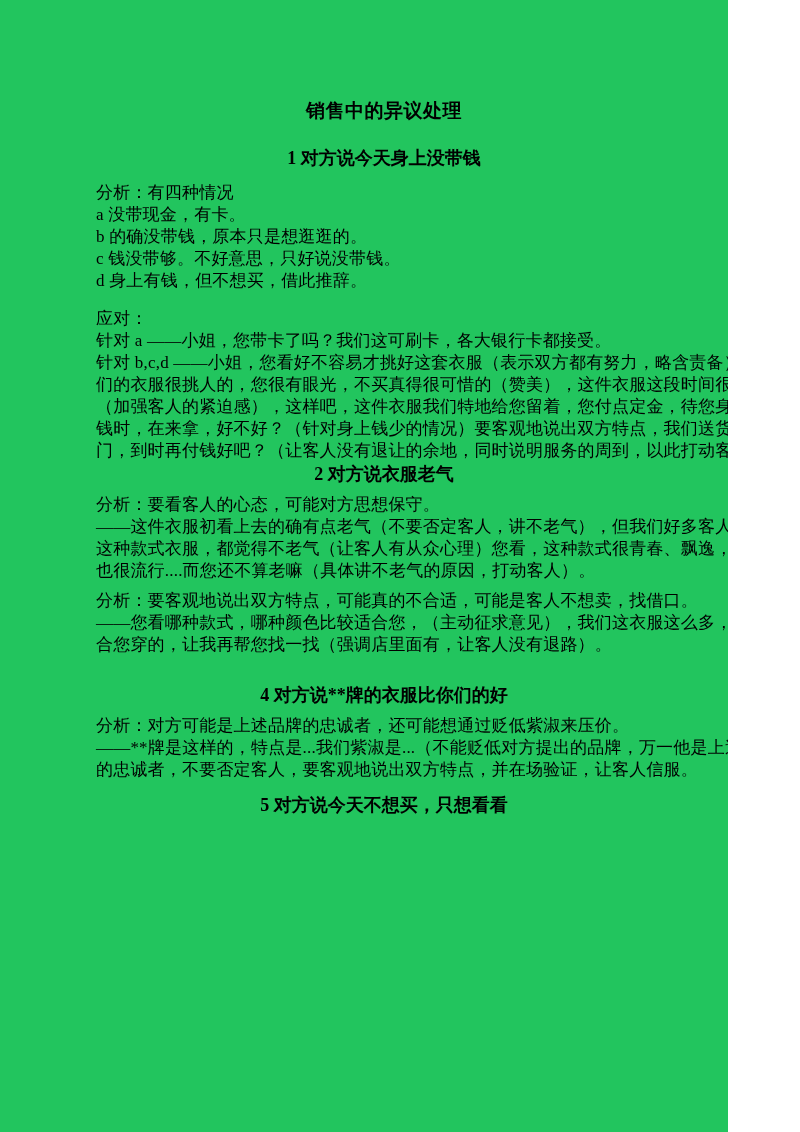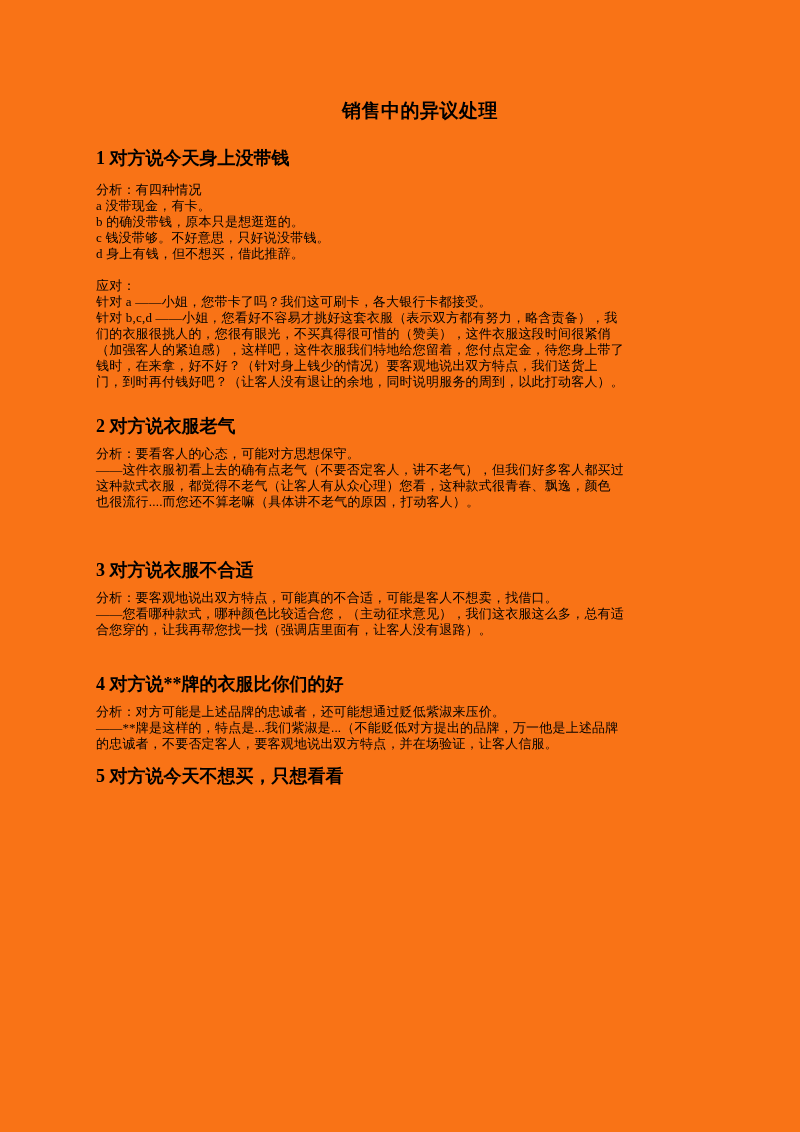--- a/index.html
+++ b/index.html
@@ -3,51 +3,52 @@
 <meta charset="utf-8">
 <title>销售中的异议处理</title>
 <style>
   html, body {
     margin: 0;
     padding: 0;
     background: #ffffff;
   }
   .doc-page {
     position: relative;
-    width: 800px;
+    width: 728px;
     height: 1132px;
-    background: #f97316;
+    background: #22c55e;
     box-sizing: border-box;
     padding: 98px 56px 0 96px;
     font-family: "Liberation Serif", "DejaVu Serif", serif;
     color: #000000;
     overflow: hidden;
   }
   .doc-title {
     text-align: center;
     font-size: 19px;
     font-weight: 700;
     line-height: 26px;
     letter-spacing: 0.5px;
   }
   .sec-heading {
     font-size: 18px;
     font-weight: 700;
     line-height: 24px;
+    text-align: center;
   }
   .para {
-    font-size: 13px;
-    line-height: 16px;
+    font-size: 17px;
+    line-height: 22px;
     white-space: pre;
     letter-spacing: 0.2px;
   }
   .h-1 { margin-top: 22px; }
-  .h-2 { margin-top: 24px; }
+  .h-2 { }
   .h-3 { margin-top: 48px; }
-  .h-4 { margin-top: 34px; }
+  .h-4 { margin-top: 27px; }
   .h-5 { margin-top: 12px; }
   .p-first  { margin-top: 12px; }
   .p-second { margin-top: 16px; }
   .p-std    { margin-top: 8px; }
 </style>
 </head>
 <body>
 
 <div class="doc-page">
 
@@ -71,21 +72,20 @@
 
   <div>
     <div class="sec-heading h-2">2 对方说衣服老气</div>
     <div class="para p-std">分析：要看客人的心态，可能对方思想保守。
 ——这件衣服初看上去的确有点老气（不要否定客人，讲不老气），但我们好多客人都买过
 这种款式衣服，都觉得不老气（让客人有从众心理）您看，这种款式很青春、飘逸，颜色
 也很流行....而您还不算老嘛（具体讲不老气的原因，打动客人）。</div>
   </div>
 
   <div>
-    <div class="sec-heading h-3">3 对方说衣服不合适</div>
     <div class="para p-std">分析：要客观地说出双方特点，可能真的不合适，可能是客人不想卖，找借口。
 ——您看哪种款式，哪种颜色比较适合您，（主动征求意见），我们这衣服这么多，总有适
 合您穿的，让我再帮您找一找（强调店里面有，让客人没有退路）。</div>
   </div>
 
   <div>
     <div class="sec-heading h-4">4 对方说**牌的衣服比你们的好</div>
     <div class="para p-std">分析：对方可能是上述品牌的忠诚者，还可能想通过贬低紫淑来压价。
 ——**牌是这样的，特点是...我们紫淑是...（不能贬低对方提出的品牌，万一他是上述品牌
 的忠诚者，不要否定客人，要客观地说出双方特点，并在场验证，让客人信服。</div>

